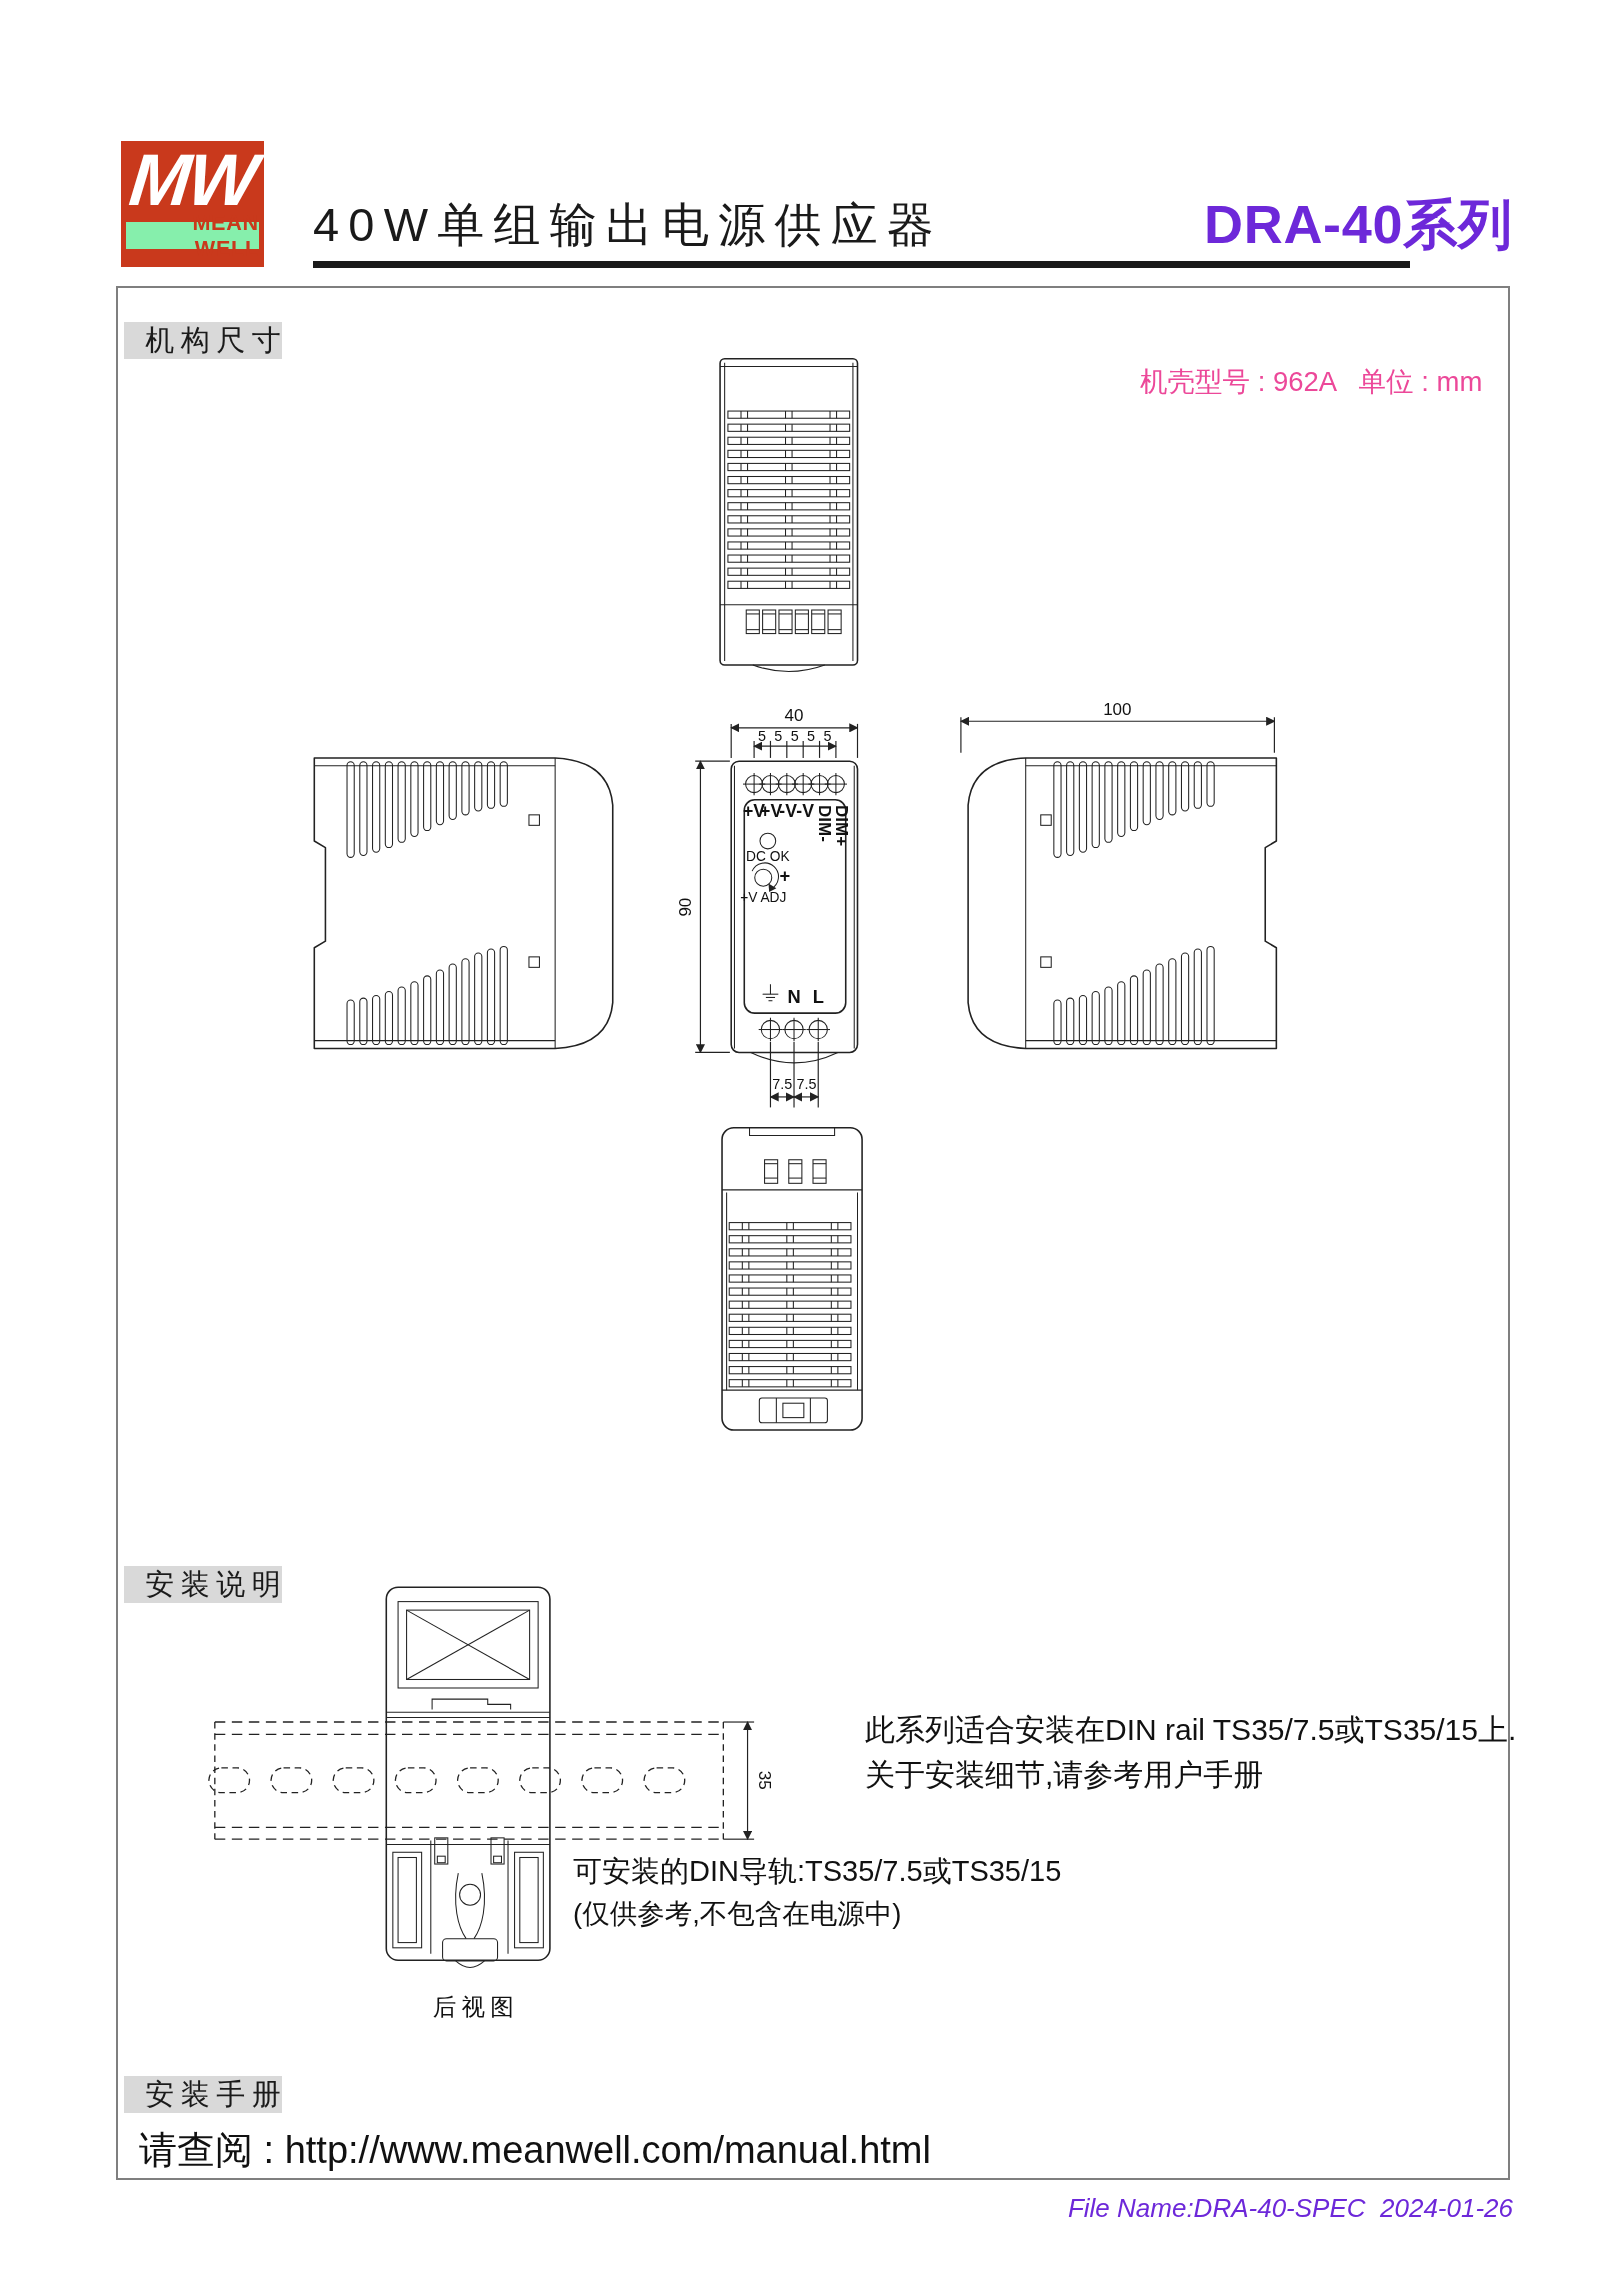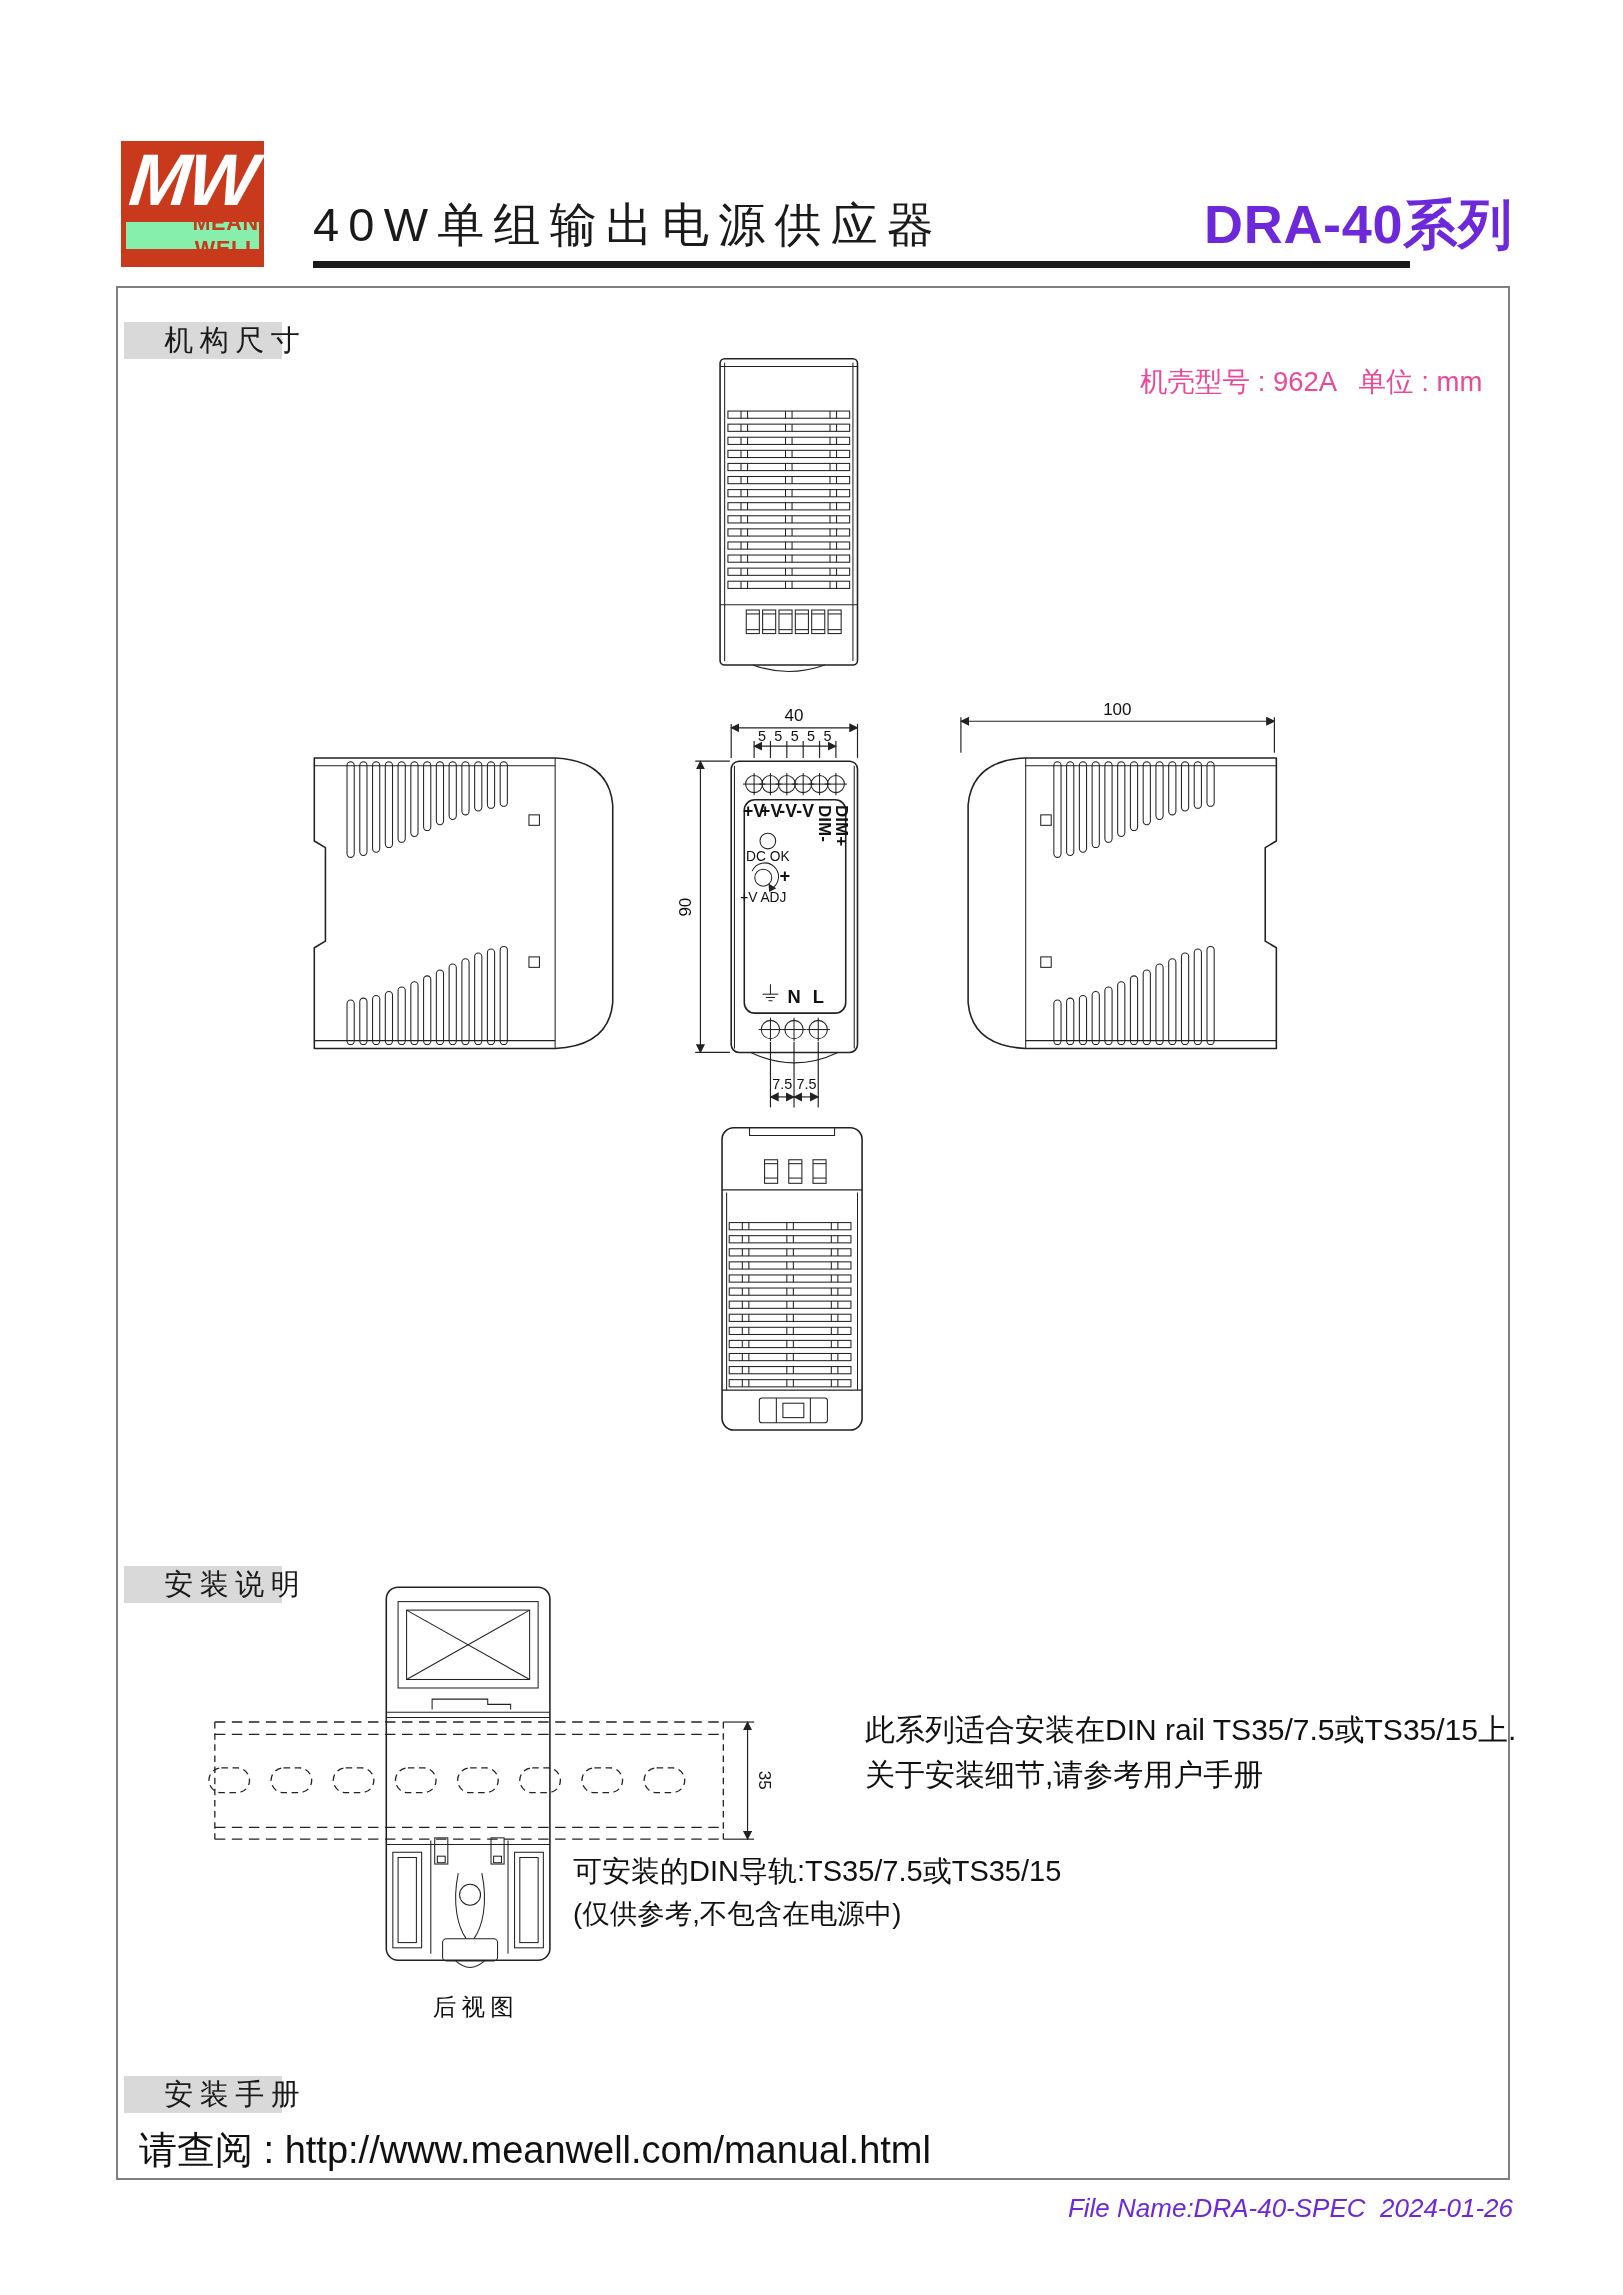--- a/index.html
+++ b/index.html
@@ -13,21 +13,21 @@
   .logo-band{position:absolute;left:5.2px;right:5.2px;top:81px;height:27px;background:#86efac;display:flex;align-items:center;justify-content:center;text-align:right;}
   .logo-band span{color:#C9391C;font-weight:700;font-size:21.6px;letter-spacing:0.7px;}
   .title{left:313px;top:194px;font-size:47px;letter-spacing:9.2px;color:#1a1a1a;white-space:pre;}
   .series{left:1204px;top:189px;font-size:54px;font-weight:700;letter-spacing:0.7px;color:#6d28d9;}
   .title-rule{left:313px;top:261px;width:1097px;height:7.2px;background:#1a1a1a;}
   
   .frame{left:116px;top:286px;width:1394px;height:1894px;border:2px solid #7f7f7f;box-sizing:border-box;background:#fff;}
   
   .secbar{width:158px;height:37px;background:#d9d9d9;display:flex;align-items:center;}
   .sq{width:22px;height:27.5px;background:#1d1d1d;margin-left:9.2px;}
-  .secbar span{font-size:29px;color:#1a1a1a;margin-left:31px;letter-spacing:6.5px;white-space:pre;}
+  .secbar span{font-size:29px;color:#1a1a1a;margin-left:12px;letter-spacing:6.5px;white-space:pre;}
   .caseinfo{left:1140px;top:364px;font-size:27.5px;white-space:pre;color:#ec4899;}
   .note1{left:865px;top:1710px;font-size:30px;white-space:pre;}
   .note2{left:865px;top:1755px;font-size:30px;white-space:pre;}
   .railnote1{left:573px;top:1852px;font-size:29px;white-space:pre;}
   .railnote2{left:573px;top:1896px;font-size:27.5px;white-space:pre;}
   .manual-line{left:139px;top:2125px;font-size:38px;white-space:pre;}
   .footer{left:0;top:2193px;width:1513px;text-align:right;font-size:26px;font-style:italic;color:#6d28d9;white-space:pre;}
   
   .d{stroke:#222;fill:none;stroke-width:2.4;stroke-linejoin:round;}
   .dt{stroke:#222;fill:none;stroke-width:1.6;}

